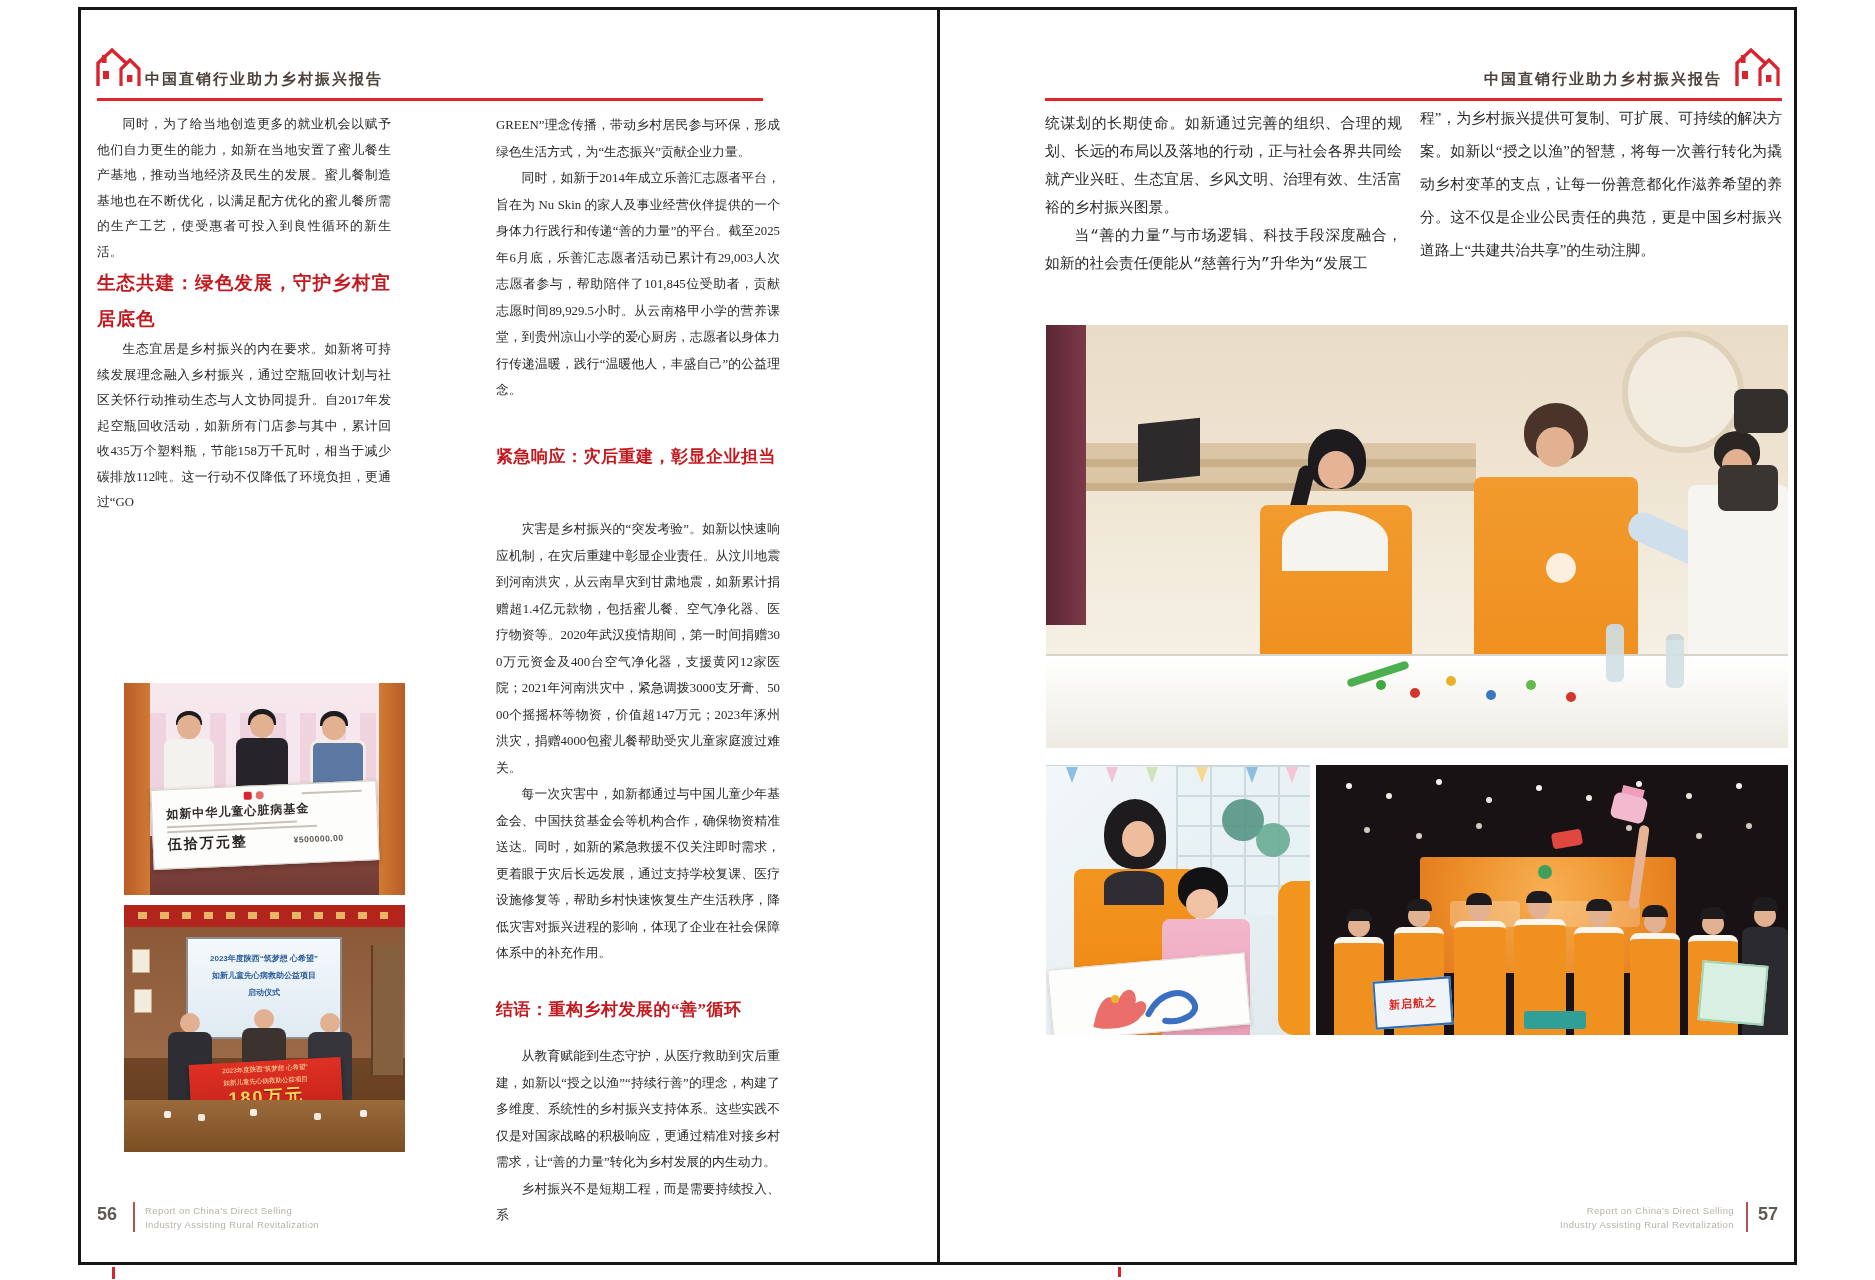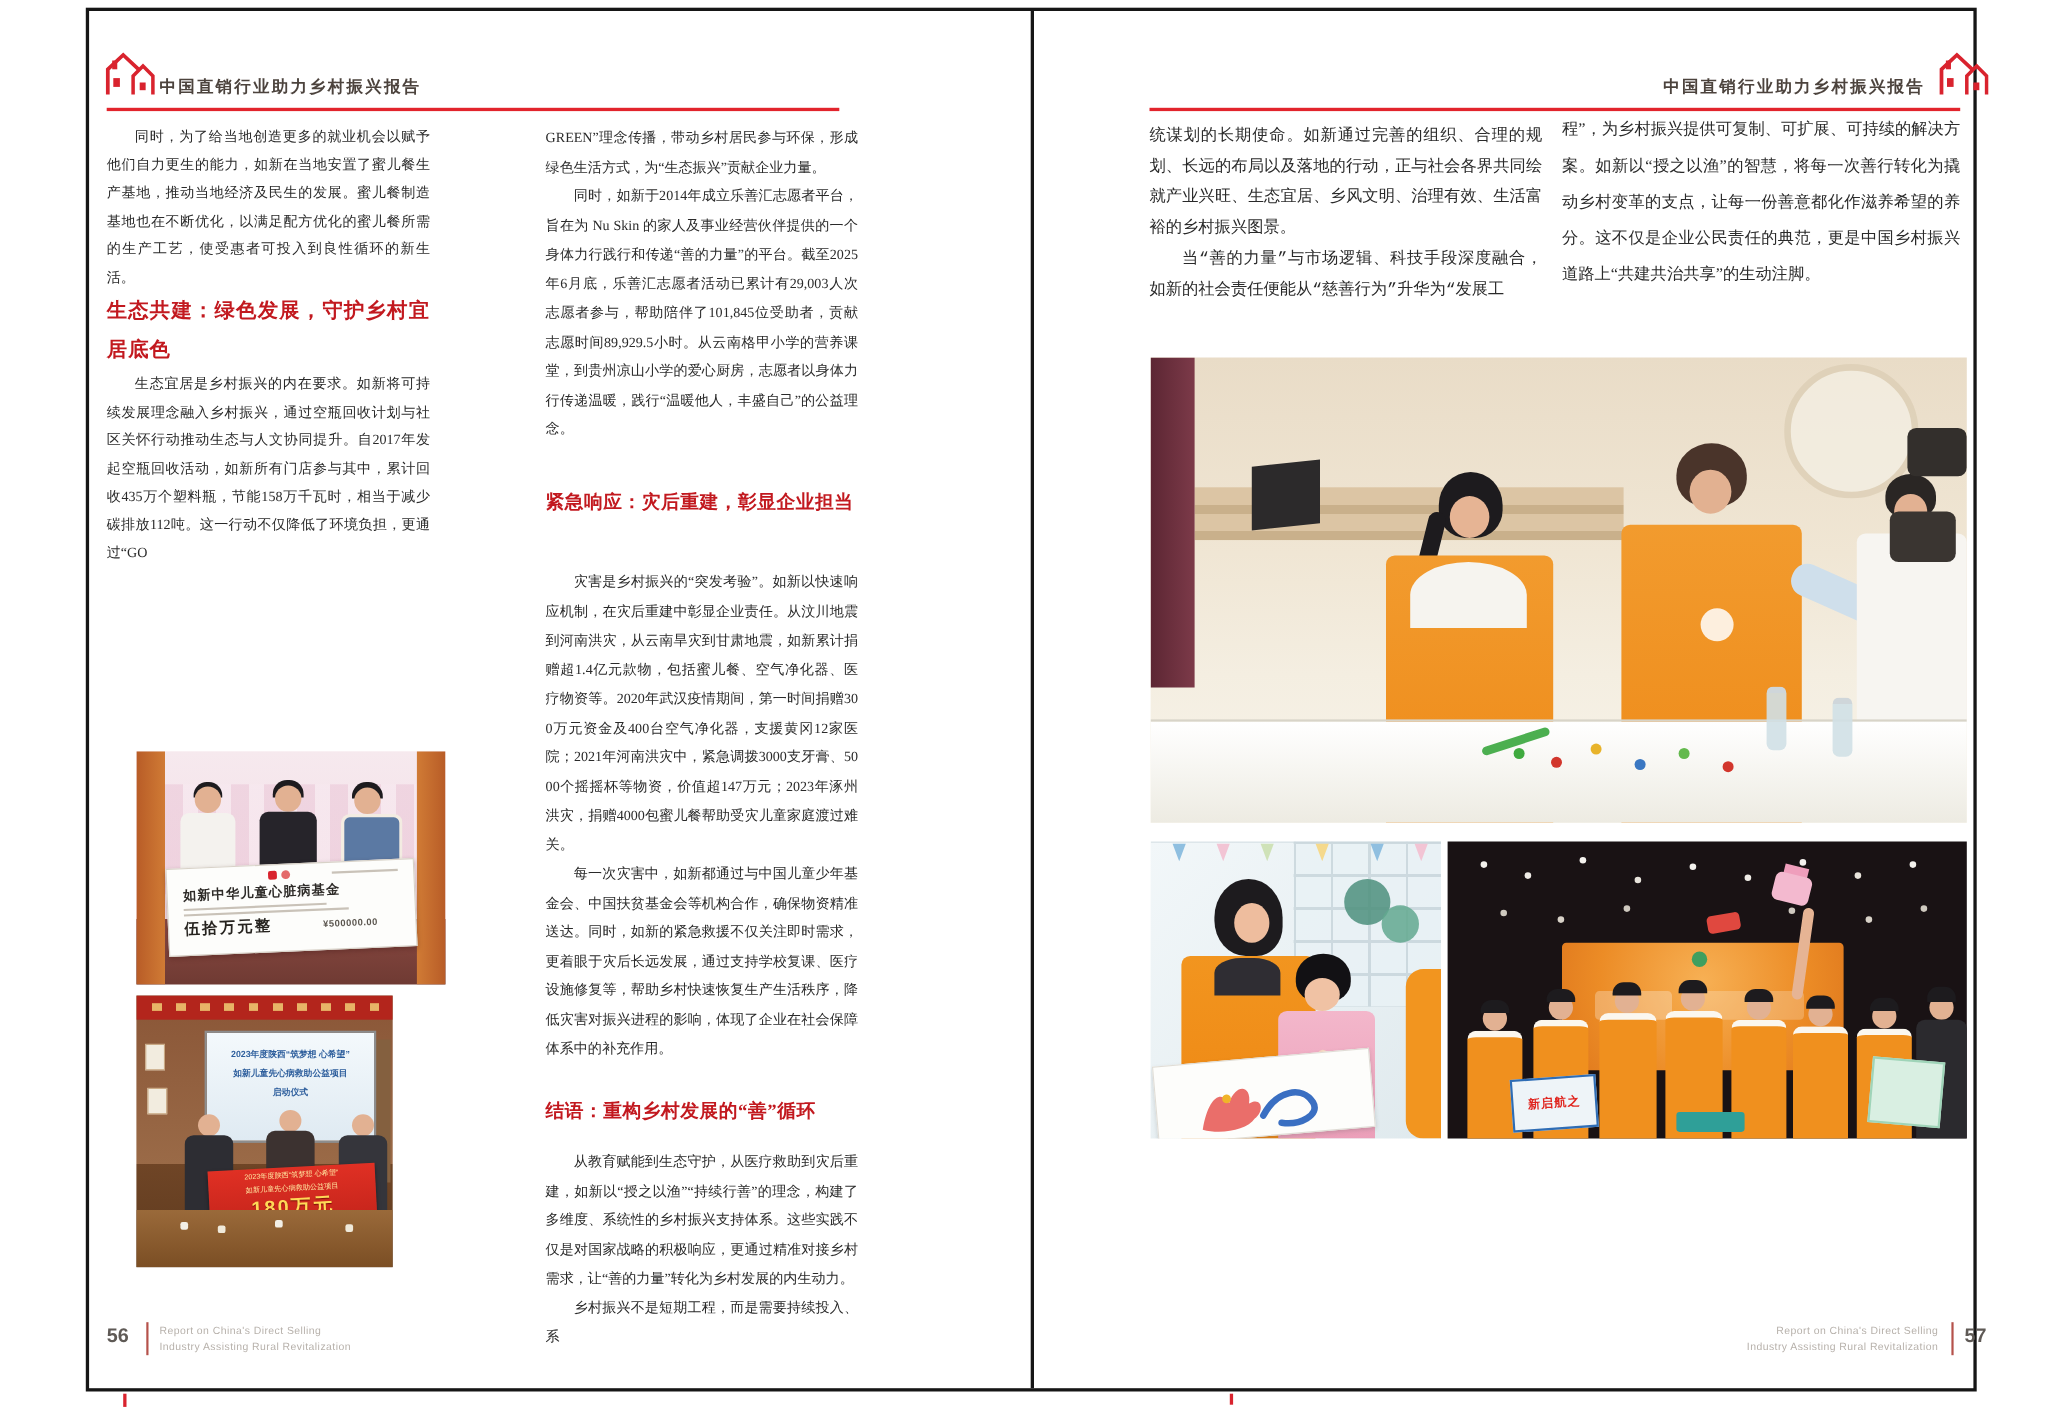--- a/index.html
+++ b/index.html
@@ -1,20 +1,20 @@
 <!DOCTYPE html>
 <html><head>
 <meta charset="utf-8">
 <style>
   html,body{margin:0;padding:0;background:#fff;}
   #sheet{position:relative;width:1875px;height:1280px;background:#fff;overflow:hidden;
          font-family:"Liberation Serif","DejaVu Serif",serif;color:#2a2a2a;}
   #frame{position:absolute;left:78px;top:7px;width:1719px;height:1258px;
          border:3px solid #161616;box-sizing:border-box;background:#fff;}
-  .page{position:absolute;top:0;height:100%;padding-left:28px;}
+  .page{position:absolute;top:0;height:100%;}
   #page-left{left:0;width:856px;}
   #spine{position:absolute;left:856px;top:0;width:3px;height:100%;background:#161616;}
   #page-right{left:859px;width:854px;}
   .abs{position:absolute;display:block;}
   
   .hd-title{position:absolute;font-family:"Liberation Sans","DejaVu Sans",sans-serif;
             font-size:15px;font-weight:bold;color:#4c433d;letter-spacing:2px;white-space:nowrap;}
   .rule{position:absolute;height:3px;background:#e2242c;}
   .logo{position:absolute;width:48px;height:42px;}
   
@@ -118,21 +118,21 @@
         <i class="abs" style="left:104px;top:5px;width:8px;height:8px;background:#e46a6a;border-radius:50%;"></i>
         <i class="hairline" style="left:150px;top:8px;width:60px;"></i>
         <b class="check-title">如新中华儿童心脏病基金</b>
         <i class="hairline" style="left:14px;top:36px;width:130px;"></i>
         <i class="hairline" style="left:14px;top:41px;width:150px;"></i>
         <b class="check-amt">伍拾万元整</b>
         <b class="amt-num">¥500000.00</b>
       </div>
     </figure>
 
-    <figure class="photo" id="ph2" style="left:43px;top:895px;width:233px;height:247px;">
+    <figure class="photo" id="ph2" style="left:43px;top:895px;width:281px;height:247px;">
       <i class="abs" style="left:0;top:0;width:100%;height:22px;background:#b3251c;"></i>
       <i class="abs" style="left:14px;top:7px;width:250px;height:7px;opacity:.8;
           background:repeating-linear-gradient(90deg,#f5d87a 0 9px,transparent 9px 22px);"></i>
       <i class="abs" style="left:8px;top:44px;width:16px;height:22px;background:#f2ecdf;border:1px solid #c9a984;"></i>
       <i class="abs" style="left:10px;top:84px;width:16px;height:22px;background:#f2ecdf;border:1px solid #c9a984;"></i>
       <i class="abs" style="right:2px;top:40px;width:30px;height:130px;background:#84603f;border-left:2px solid #5e3f24;"></i>
       <div class="abs" style="left:62px;top:32px;width:156px;height:102px;border:2px solid #8d8d8d;
            background:linear-gradient(180deg,#f4f9fc,#dfeaf2);padding-top:14px;box-sizing:border-box;">
         <span class="slide-line" style="font-size:8px;">2023年度陕西“筑梦想 心希望”</span>
         <span class="slide-line" style="font-size:8px;margin-top:6px;">如新儿童先心病救助公益项目</span>

